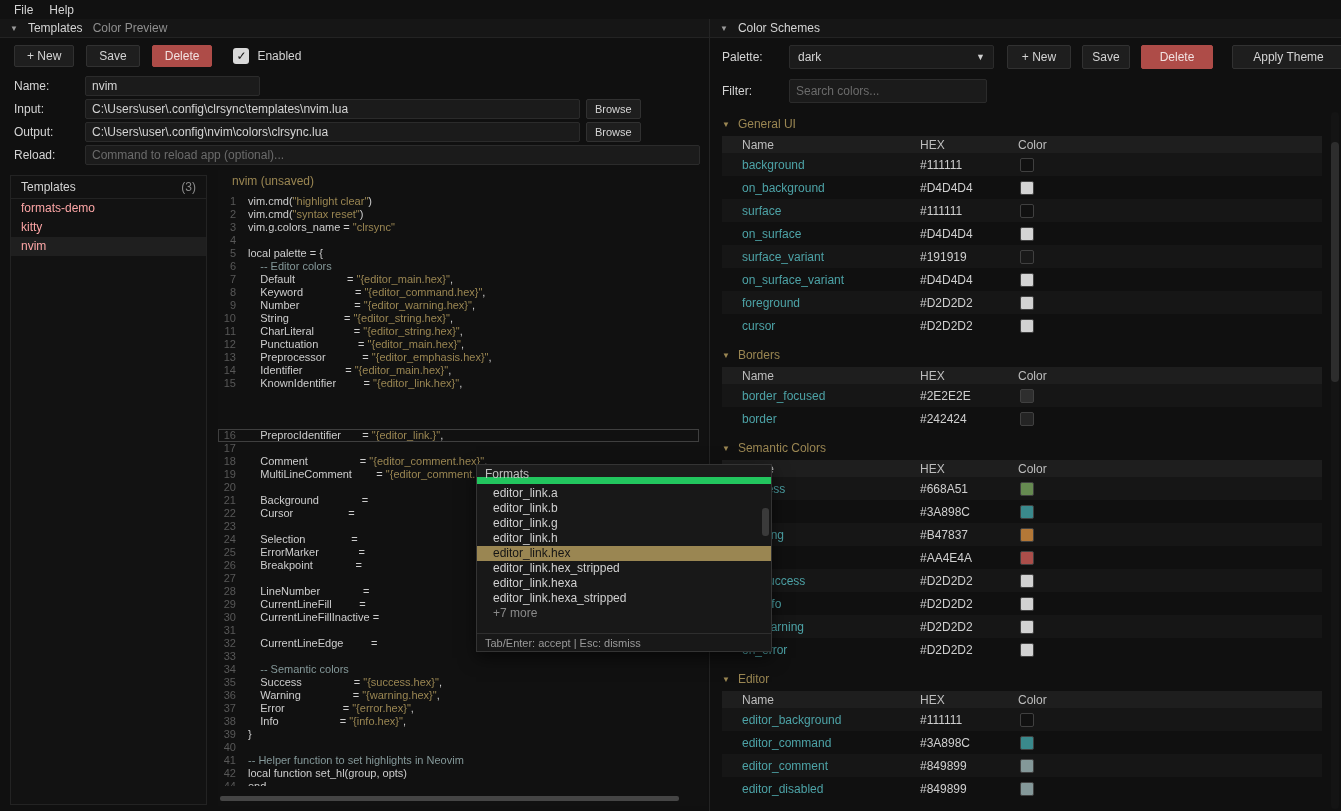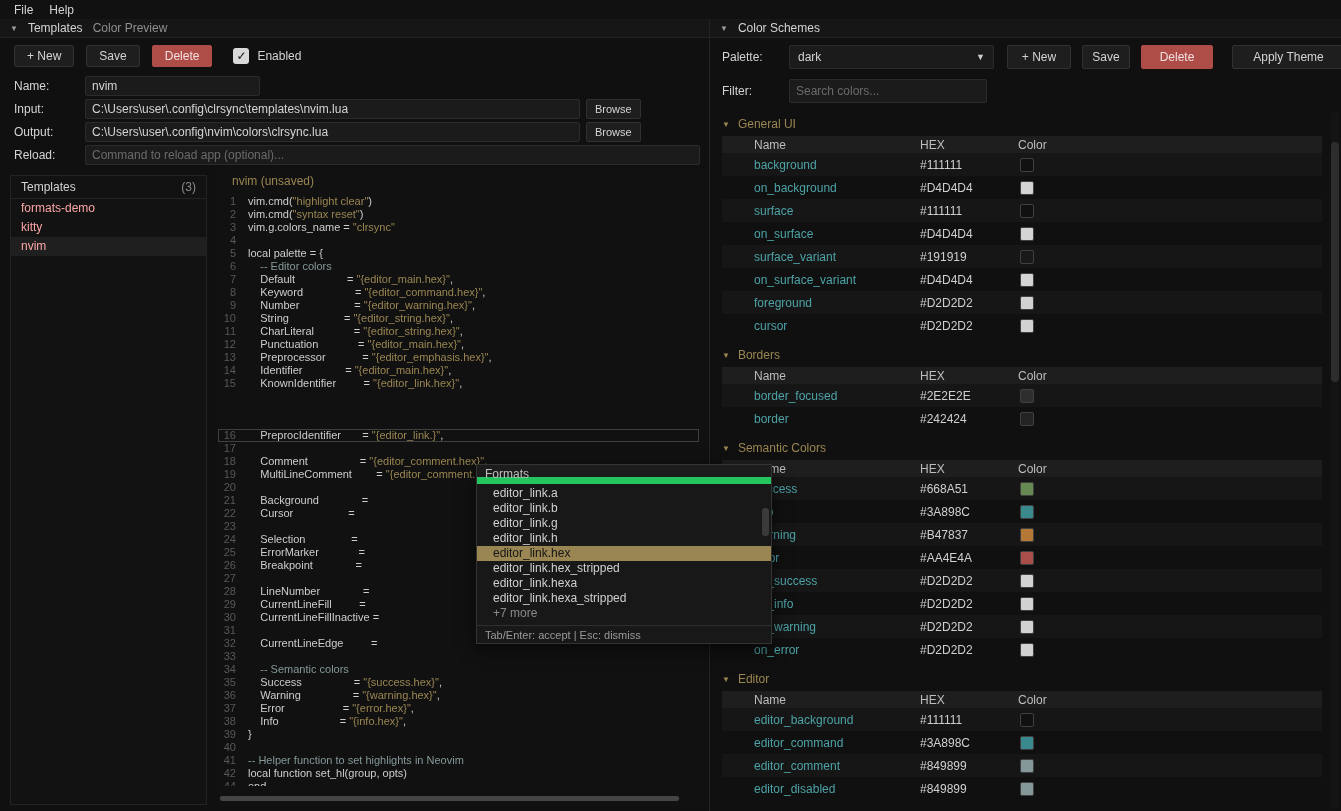--- a/index.html
+++ b/index.html
@@ -76,36 +76,36 @@
   .w-save { width:48px; } .w-del { width:72px; }
   .mlC { margin-left:19px; width:113px; }
   .filter-row { position:absolute; left:12px; top:60px; height:24px; display:flex; align-items:center; }
   .filter-row input { width:198px; height:24px; margin-left:12px; }
   
   .sections { position:absolute; left:12px; top:93px; width:600px; bottom:0; overflow:hidden; }
   .section { margin-bottom:6px; }
   .section-header { height:24px; display:flex; align-items:center; gap:8px; color:#9A8652; }
   .crow { display:grid; grid-template-columns:198px 98px 1fr; align-items:center; height:23px; }
   .crow.head { height:17px; background:#1e1e1e; color:#bdbdbd; }
-  .crow > div:first-child { padding-left:32px; }
+  .crow > div:first-child { padding-left:20px; }
   .crow.data > div:first-child { color:#4DA3A7; }
   .crow.data.alt { background:#161616; }
   .chex { color:#cfcfcf; }
   .swatch { display:inline-block; width:14px; height:14px; border:1px solid #404040; border-radius:2px; margin-left:2px; vertical-align:middle; }
   .vscroll { position:absolute; right:2px; top:93px; bottom:2px; width:8px; background:#141414; border-radius:4px; }
   .vthumb { position:absolute; top:30px; height:240px; width:8px; background:#2d2d2d; border-radius:4px; }
   
   .autocomplete { position:absolute; left:476px; top:464px; width:296px; z-index:50;
     background:#181818; border:1px solid #343434; box-shadow:0 6px 16px rgba(0,0,0,.55); }
   .ac-header { height:19px; line-height:19px; padding-left:8px; background:#1c1c1c;
     border-bottom:7px solid #22c55e; color:#c0c0c0; }
   .ac-items { position:relative; padding-top:2px; }
   .ac-item { height:15px; line-height:15px; padding-left:16px; color:#d0d0d0; cursor:default; }
   .ac-item.selected { background:#9A8652; color:#141414; }
-  .ac-more { height:15px; line-height:15px; padding-left:16px; color:#8a8a8a; margin-bottom:4px; }
+  .ac-more { height:15px; line-height:15px; padding-left:16px; color:#8a8a8a; margin-bottom:12px; }
   .ac-footer { height:18px; line-height:18px; padding-left:8px; border-top:1px solid #2e2e2e;
     color:#9a9a9a; font-size:11px; }
   .ac-thumb { position:absolute; right:2px; top:24px; width:7px; height:28px; background:#3a3a3a; border-radius:3px; }
 </style>
 </head>
 <body>
 
 <div class="window">
 
   <div class="menubar">

